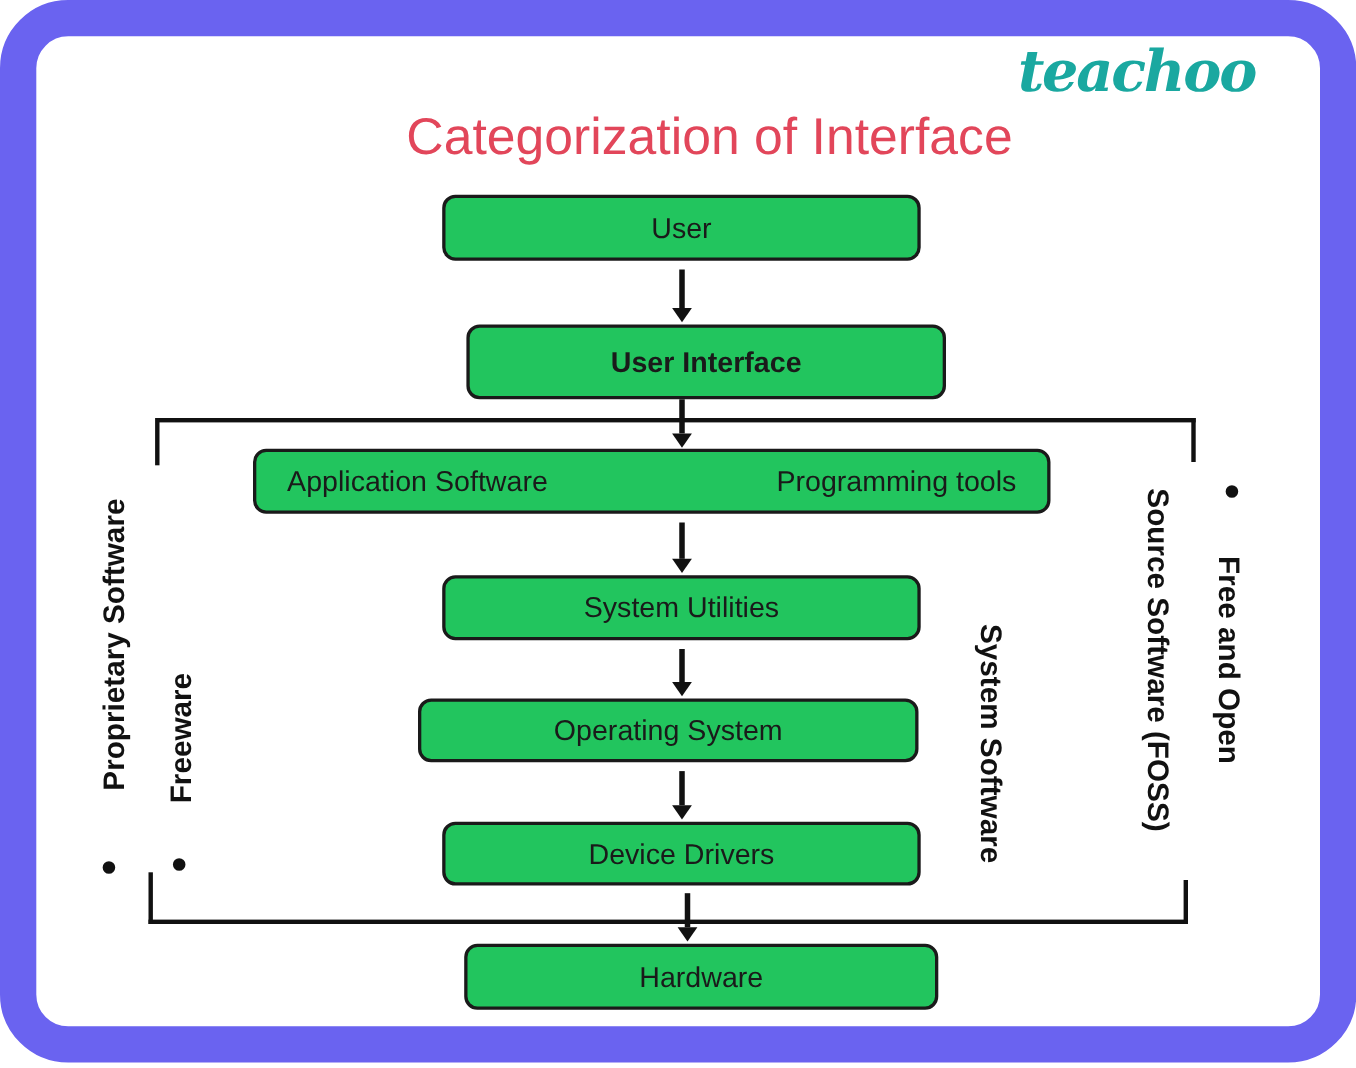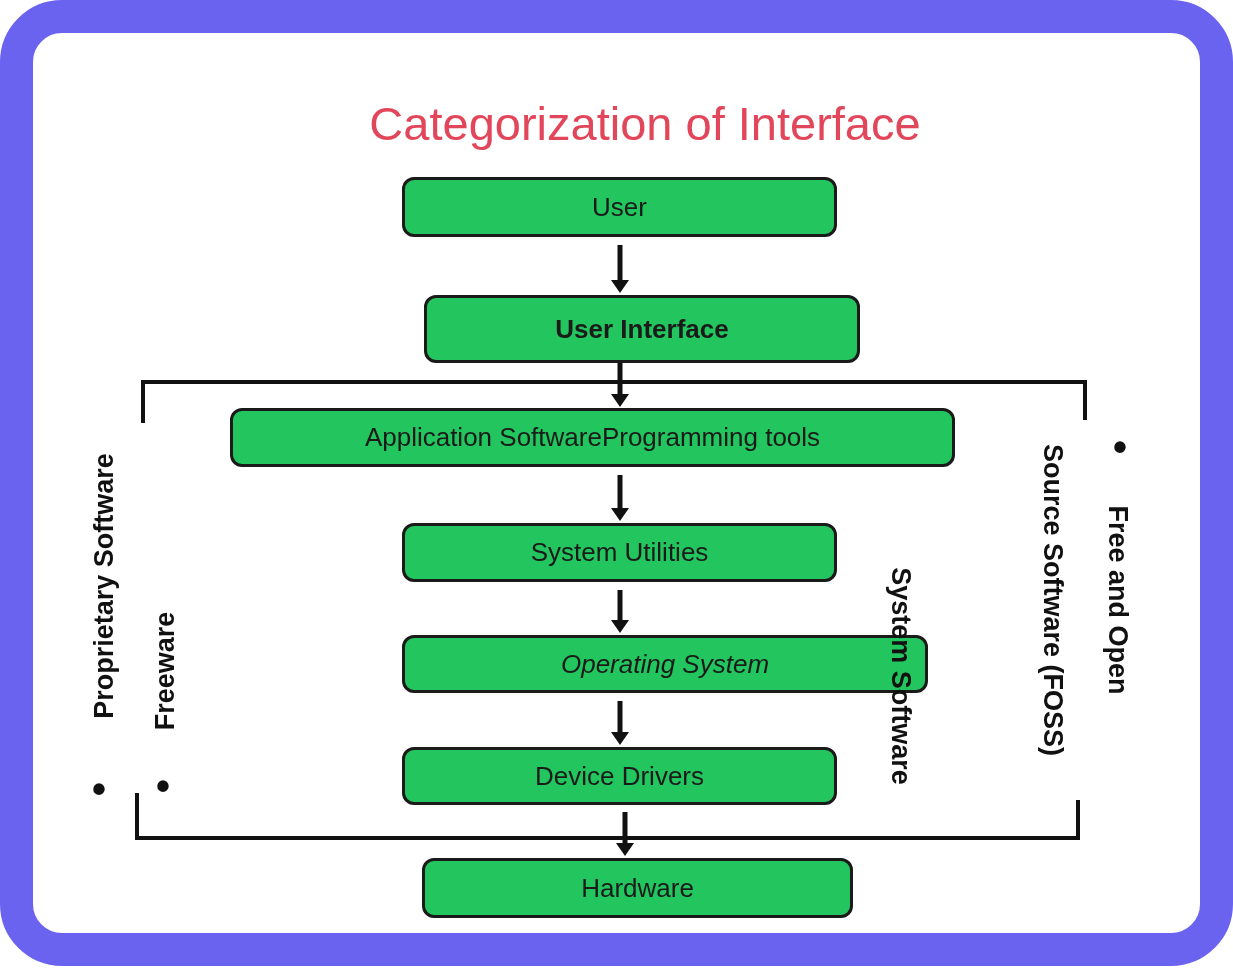--- a/index.html
+++ b/index.html
@@ -23,26 +23,26 @@
     position:absolute;left:645px;top:98px;transform:translateX(-50%);
     font-size:47px;color:#E2465A;white-space:nowrap;line-height:1.1;
   }
   
   .fbox{
     position:absolute;box-sizing:border-box;
     background:#22c55e;border:3px solid #1A1A1A;border-radius:12px;
     display:flex;align-items:center;justify-content:center;
     font-size:26px;color:#1A1A1A;
   }
-  .fbox.dual{padding:0 28px;}
+  .fbox.dual{justify-content:space-between;padding:0 28px;}
   .b-user{left:402px;top:177px;width:435px;height:60px;}
   .b-ui{left:424px;top:295px;width:436px;height:68px;font-weight:bold;}
   .b-app{left:230px;top:408px;width:725px;height:59px;}
   .b-sysu{left:402px;top:523px;width:435px;height:59px;border-radius:12px;}
-  .b-os{left:402px;top:635px;width:526px;height:58px;font-style:italic;}
+  .b-os{left:380px;top:635px;width:455px;height:58px;}
   .b-dd{left:402px;top:747px;width:435px;height:58px;}
   .b-hw{left:422px;top:858px;width:431px;height:60px;}
   
   .arrow{position:absolute;width:18px;}
   .arrow .shaft{position:absolute;left:50%;transform:translateX(-50%);top:0;width:5px;background:#111;}
   .arrow .head{position:absolute;left:50%;transform:translateX(-50%);bottom:0;width:0;height:0;
     border-left:9px solid transparent;border-right:9px solid transparent;border-top:13px solid #111;}
   
   .bline{position:absolute;background:#111;}
   
@@ -57,20 +57,21 @@
     font-size:40px;line-height:0;color:#111;font-weight:bold;
   }
 </style>
 </head>
 <body>
 
 <div class="canvas">
 
   <div class="frame"></div>
 
+  <div class="logo">teachoo</div>
 
   <div class="title">Categorization of Interface</div>
 
   <div class="bline" style="left:143px;top:380px;width:944px;height:4px;"></div>
   <div class="bline" style="left:141px;top:380px;width:4px;height:43px;"></div>
   <div class="bline" style="left:1083px;top:380px;width:4px;height:40px;"></div>
 
   <div class="bline" style="left:135px;top:836px;width:945px;height:4px;"></div>
   <div class="bline" style="left:135px;top:793px;width:4px;height:47px;"></div>
   <div class="bline" style="left:1076px;top:800px;width:4px;height:40px;"></div>

